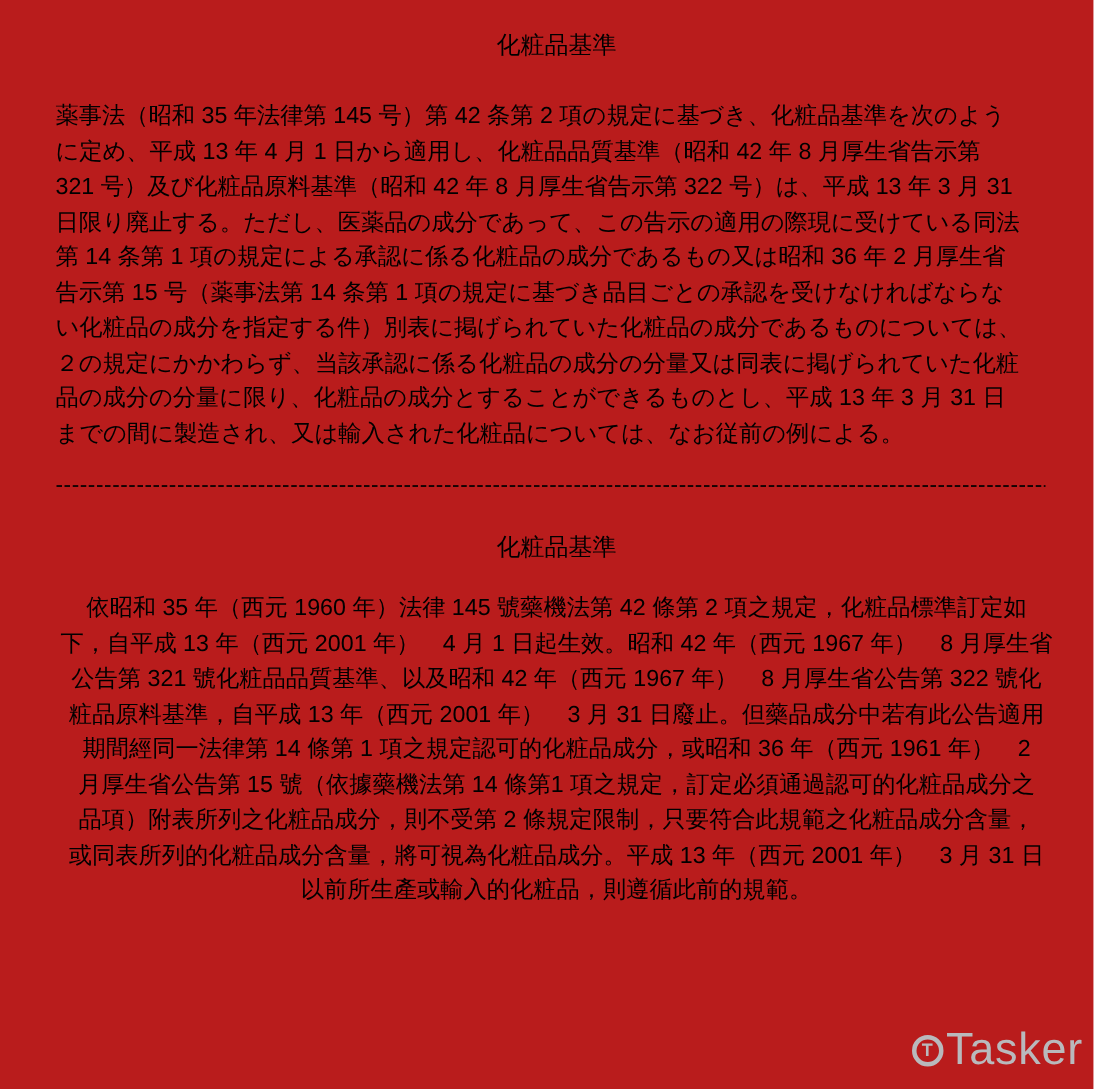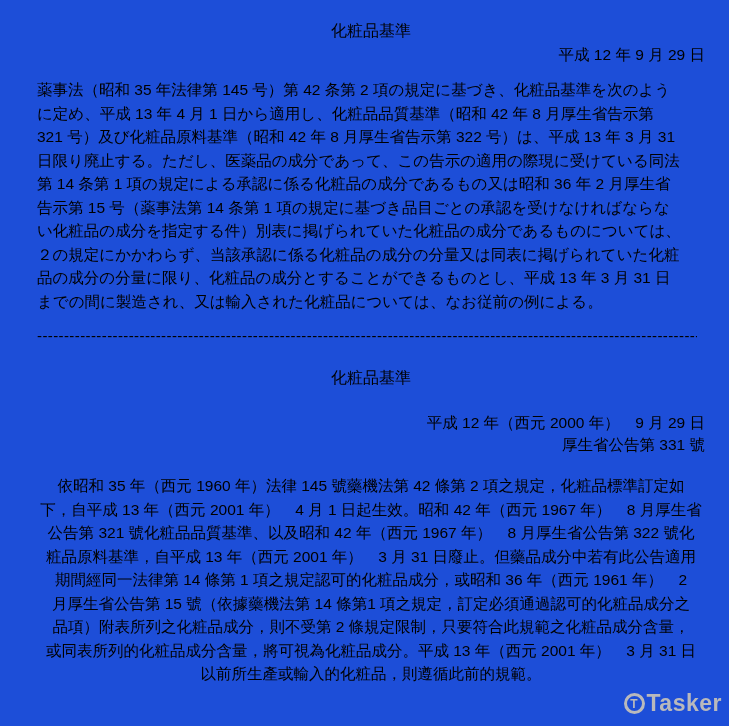--- a/index.html
+++ b/index.html
@@ -13,21 +13,21 @@
     font-family: "Liberation Sans", "DejaVu Sans", sans-serif;
     color: #000000;
   }
   .page {
     position: relative;
     width: 729px;
     height: 726px;
     box-sizing: border-box;
     padding: 0 24px 0 37px;
     overflow: hidden;
-    background: #1d4ed8;
+    background: #b91c1c;
   }
   .doc-title {
     font-size: 16px;
     font-weight: normal;
     text-align: center;
     margin: 0;
     line-height: 20px;
   }
   .title-ja { padding-top: 21px; }
   .title-zh { margin-top: 24px; }
@@ -38,21 +38,21 @@
   }
   .date-block-ja { margin-top: 3px; }
   .date-block-zh { margin-top: 24px; }
   .para {
     margin: 0;
     font-size: 15.5px;
     line-height: 23.5px;
     white-space: pre-line;
     text-align: left;
   }
-  .para-ja { margin-top: 12px; }
+  .para-ja { margin-top: 25px; }
   .para-zh { margin-top: 18px; text-align: center; }
   .divider {
     margin-top: 14px;
     height: 17px;
     line-height: 17px;
     font-size: 15px;
     letter-spacing: 0.4px;
     white-space: nowrap;
     overflow: hidden;
     width: 660px;
@@ -74,55 +74,50 @@
     border-radius: 50%;
     display: inline-flex;
     align-items: center;
     justify-content: center;
     font-size: 12px;
     font-weight: bold;
     color: #b9b9bc;
     line-height: 1;
   }
   .wm-text {
-    font-size: 23px;
-    font-weight: bold;
+    font-size: 30px;
+    font-weight: normal;
     letter-spacing: 0.5px;
   }
 </style>
 </head>
 <body>
 
 <div class="page">
 
   <h1 class="doc-title title-ja">化粧品基準</h1>
 
   <div class="date-block date-block-ja">
-    <div>平成 12 年 9 月 29 日</div>
   </div>
 
   <p class="para para-ja">薬事法（昭和 35 年法律第 145 号）第 42 条第 2 項の規定に基づき、化粧品基準を次のよう
 に定め、平成 13 年 4 月 1 日から適用し、化粧品品質基準（昭和 42 年 8 月厚生省告示第
 321 号）及び化粧品原料基準（昭和 42 年 8 月厚生省告示第 322 号）は、平成 13 年 3 月 31
 日限り廃止する。ただし、医薬品の成分であって、この告示の適用の際現に受けている同法
 第 14 条第 1 項の規定による承認に係る化粧品の成分であるもの又は昭和 36 年 2 月厚生省
 告示第 15 号（薬事法第 14 条第 1 項の規定に基づき品目ごとの承認を受けなければならな
 い化粧品の成分を指定する件）別表に掲げられていた化粧品の成分であるものについては、
 ２の規定にかかわらず、当該承認に係る化粧品の成分の分量又は同表に掲げられていた化粧
 品の成分の分量に限り、化粧品の成分とすることができるものとし、平成 13 年 3 月 31 日
 までの間に製造され、又は輸入された化粧品については、なお従前の例による。</p>
 
   <div class="divider">----------------------------------------------------------------------------------------------------------------------------------</div>
 
   <h1 class="doc-title title-zh">化粧品基準</h1>
 
-  <div class="date-block date-block-zh">
-    <div>平成 12 年（西元 2000 年）　9 月 29 日</div>
-    <div>厚生省公告第 331 號</div>
-  </div>
 
   <p class="para para-zh">依昭和 35 年（西元 1960 年）法律 145 號藥機法第 42 條第 2 項之規定，化粧品標準訂定如
 下，自平成 13 年（西元 2001 年）　4 月 1 日起生效。昭和 42 年（西元 1967 年）　8 月厚生省
 公告第 321 號化粧品品質基準、以及昭和 42 年（西元 1967 年）　8 月厚生省公告第 322 號化
 粧品原料基準，自平成 13 年（西元 2001 年）　3 月 31 日廢止。但藥品成分中若有此公告適用
 期間經同一法律第 14 條第 1 項之規定認可的化粧品成分，或昭和 36 年（西元 1961 年）　2
 月厚生省公告第 15 號（依據藥機法第 14 條第1 項之規定，訂定必須通過認可的化粧品成分之
 品項）附表所列之化粧品成分，則不受第 2 條規定限制，只要符合此規範之化粧品成分含量，
 或同表所列的化粧品成分含量，將可視為化粧品成分。平成 13 年（西元 2001 年）　3 月 31 日
 以前所生產或輸入的化粧品，則遵循此前的規範。</p>

